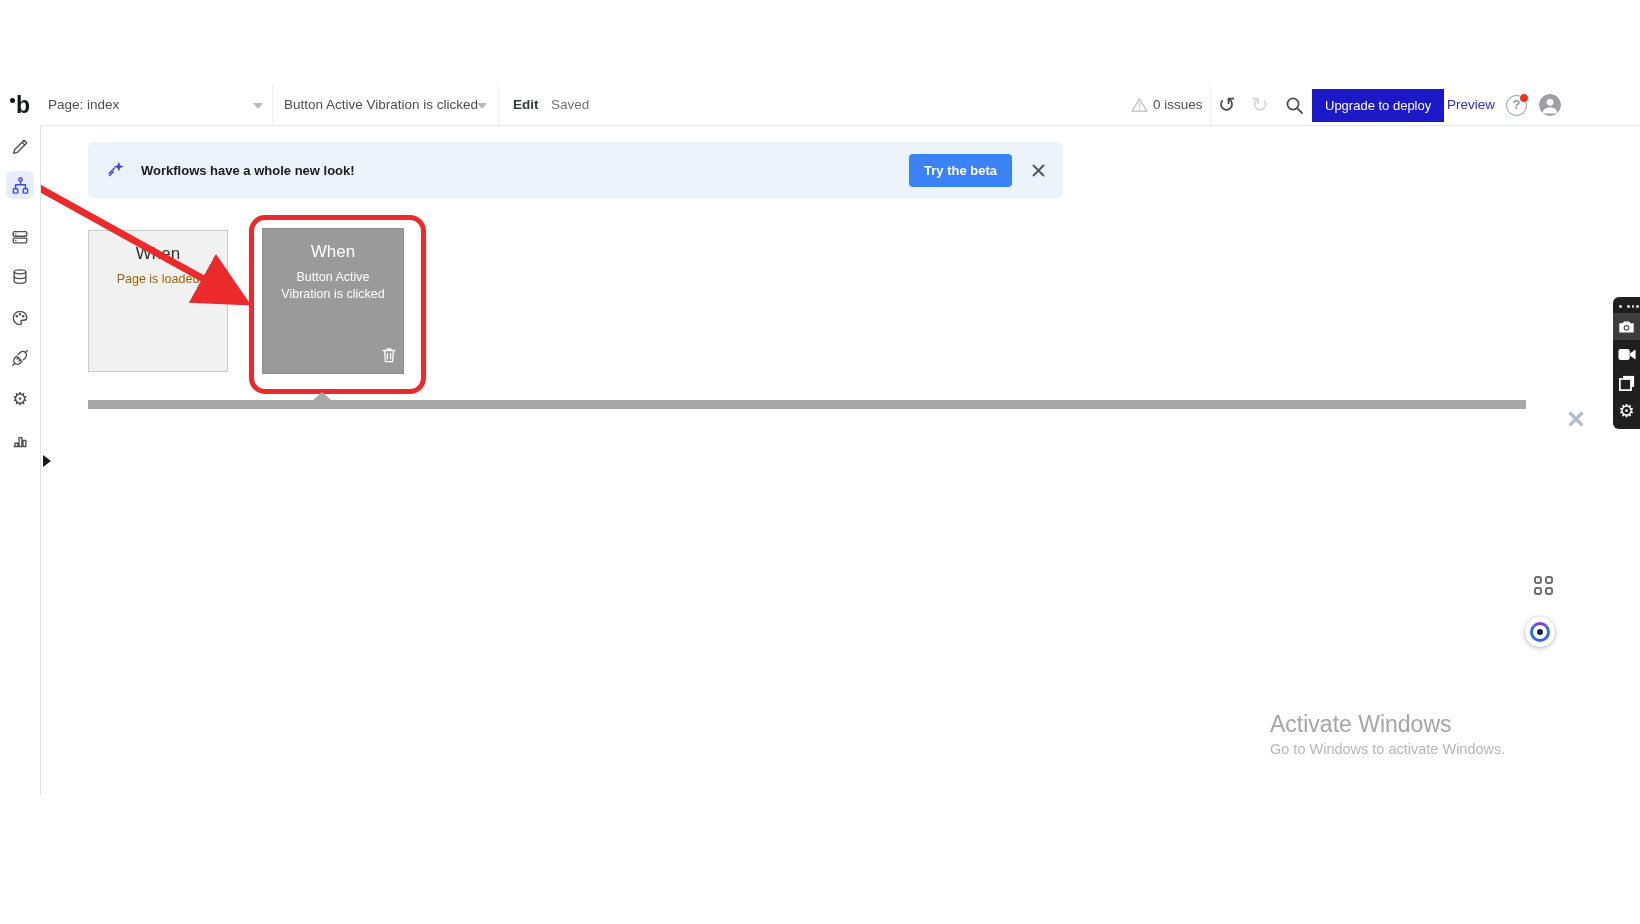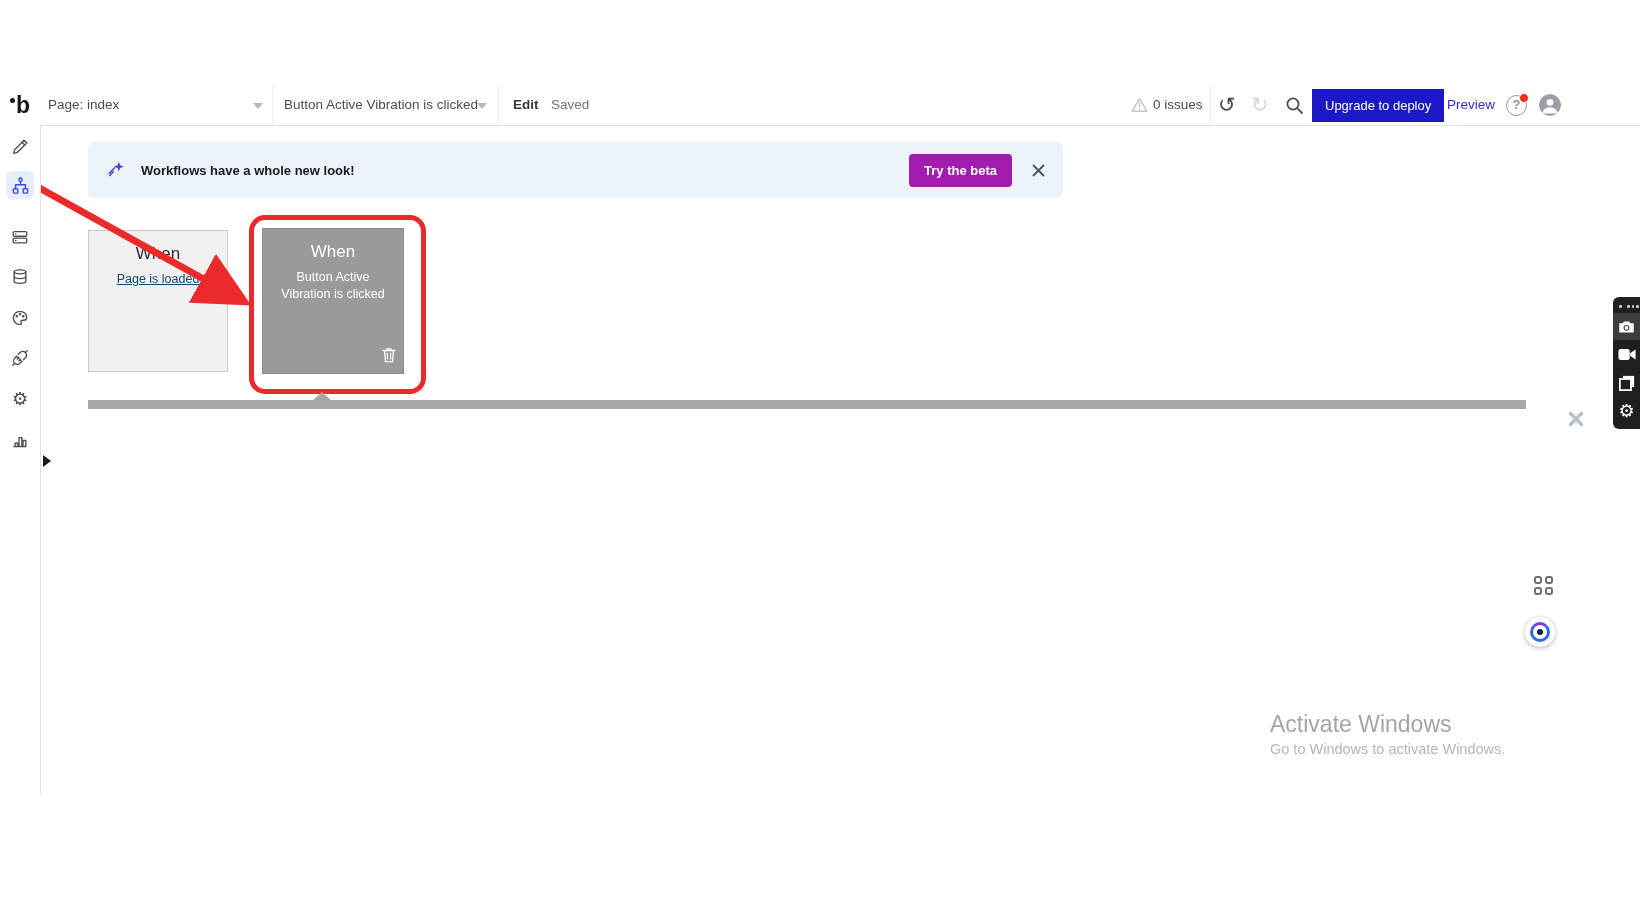--- a/index.html
+++ b/index.html
@@ -23,29 +23,29 @@
   .preview{color:#2d2bd6;}
   .help{position:absolute;width:21px;height:21px;border:1.8px solid #8d949c;border-radius:50%;box-sizing:border-box;color:#8d949c;font-size:13px;font-weight:700;text-align:center;line-height:17px;}
   .help::before{content:"?";}
   .help::after{content:"";position:absolute;right:-3px;top:-3px;width:8px;height:8px;border-radius:50%;background:#f2301f;border:1.5px solid #fff;}
   .avatar{position:absolute;width:22px;height:22px;border-radius:50%;overflow:hidden;}
 
   
   .banner{position:absolute;left:88px;top:142px;width:975px;height:56px;background:#edf3fa;border-radius:6px;display:flex;align-items:center;padding:0 18px;box-sizing:border-box;}
   .banner-title{font-size:13px;font-weight:700;color:#191b1f;margin-left:13px;white-space:nowrap;}
   .banner-msg{font-size:13px;color:#3f4146;margin-left:5px;white-space:nowrap;overflow:hidden;}
-  .beta-btn{height:33px;background:#a21caf;color:#fff;font-size:13px;font-weight:600;border:none;border-radius:4px;padding:0 15px;margin-left:auto;font-family:inherit;cursor:pointer;white-space:nowrap;}
+  .beta-btn{height:33px;background:#3b82f6;color:#fff;font-size:13px;font-weight:600;border:none;border-radius:4px;padding:0 15px;margin-left:auto;font-family:inherit;cursor:pointer;white-space:nowrap;}
   .banner-x{margin-left:20px;display:flex;align-items:center;cursor:pointer;}
 
   
   .card{position:absolute;box-sizing:border-box;text-align:center;}
   .card-when{font-size:17px;margin-top:13px;}
   .card-desc{font-size:12.5px;margin-top:7px;line-height:1.35;padding:0 12px;}
   .card-default{background:#f1f1f1;border:1px solid #c9c9c9;color:#2f2f2f;}
-  .card-default .card-desc{color:#0c4a6e;text-decoration:underline;}
+  .card-default .card-desc{color:#a16207;}
   .card-selected{background:#9a9a9a;border:1px solid #8d8d8d;color:#fff;}
   .card-dashed{background:#fff;border:2px dashed #b8b8b8;color:#8c8c8c;display:flex;align-items:center;justify-content:center;font-size:13.5px;line-height:1.7;padding:0 20px;}
   .trash{position:absolute;right:7px;bottom:6px;}
   .red-outline{position:absolute;left:249px;top:215px;width:167px;height:169px;border:5px solid #ea2a2b;border-radius:16px;pointer-events:none;}
 
   
   .graybar{position:absolute;left:88px;top:400px;width:1438px;height:9px;background:#a8a8a8;}
   .notch{position:absolute;left:312px;top:392px;width:0;height:0;border-left:10px solid transparent;border-right:10px solid transparent;border-bottom:9px solid #a8a8a8;}
   .action-panel{position:absolute;left:88px;top:409px;width:1438px;height:74px;background:#f8f8f8;border-radius:0 0 10px 10px;box-shadow:0 7px 13px rgba(0,0,0,.13);}
   .action-box{position:absolute;left:19px;top:11px;width:184px;height:50px;border:2px dashed #c6c6c6;box-sizing:border-box;display:flex;align-items:center;justify-content:center;color:#4f4f4f;font-size:13.5px;cursor:pointer;}

